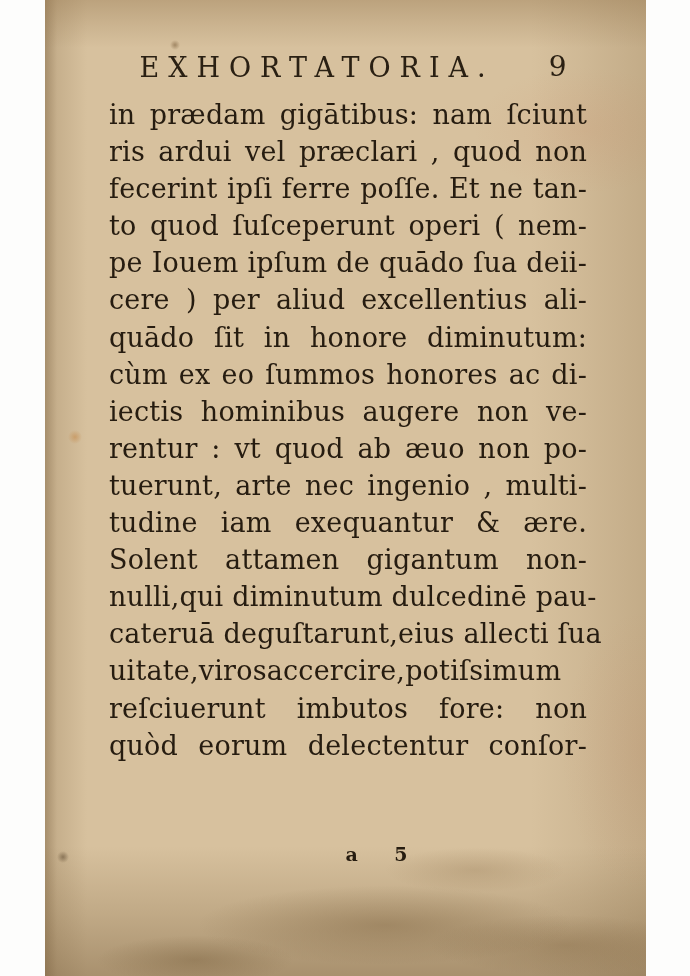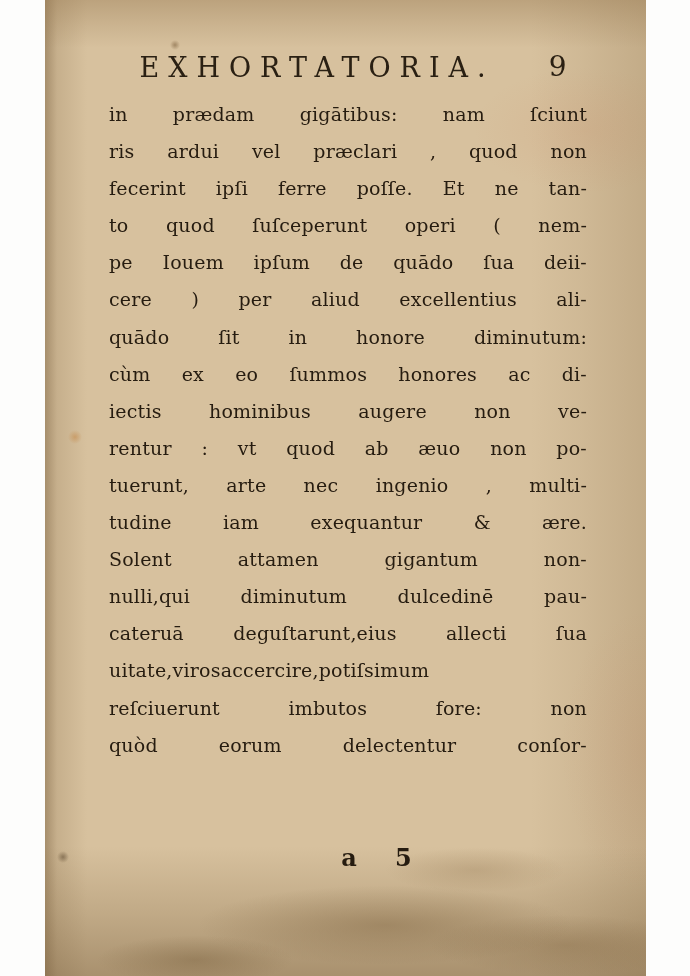--- a/index.html
+++ b/index.html
@@ -57,38 +57,38 @@
   .header .folio {
     margin-left: 22px;
     font-size: 28px;
   }
   .textblock {
     position: absolute;
     top: 96px;
     left: 64px;
     width: 478px;
     color: #261c10;
-    font-size: 19px;
+    font-size: 27px;
     line-height: 37.1px;
   }
   .line {
     text-align: justify;
     text-align-last: justify;
     white-space: nowrap;
     letter-spacing: 0.2px;
   }
   .signature {
     position: absolute;
     top: 843px;
     left: 65px;
     width: 478px;
     text-align: center;
     padding-left: 55px;
     color: #261c10;
-    font-size: 24px;
+    font-size: 19px;
     word-spacing: 30px;
     font-weight: bold;
   }
 </style>
 </head>
 <body>
 
 <div class="canvas">
   <div class="page">
 

